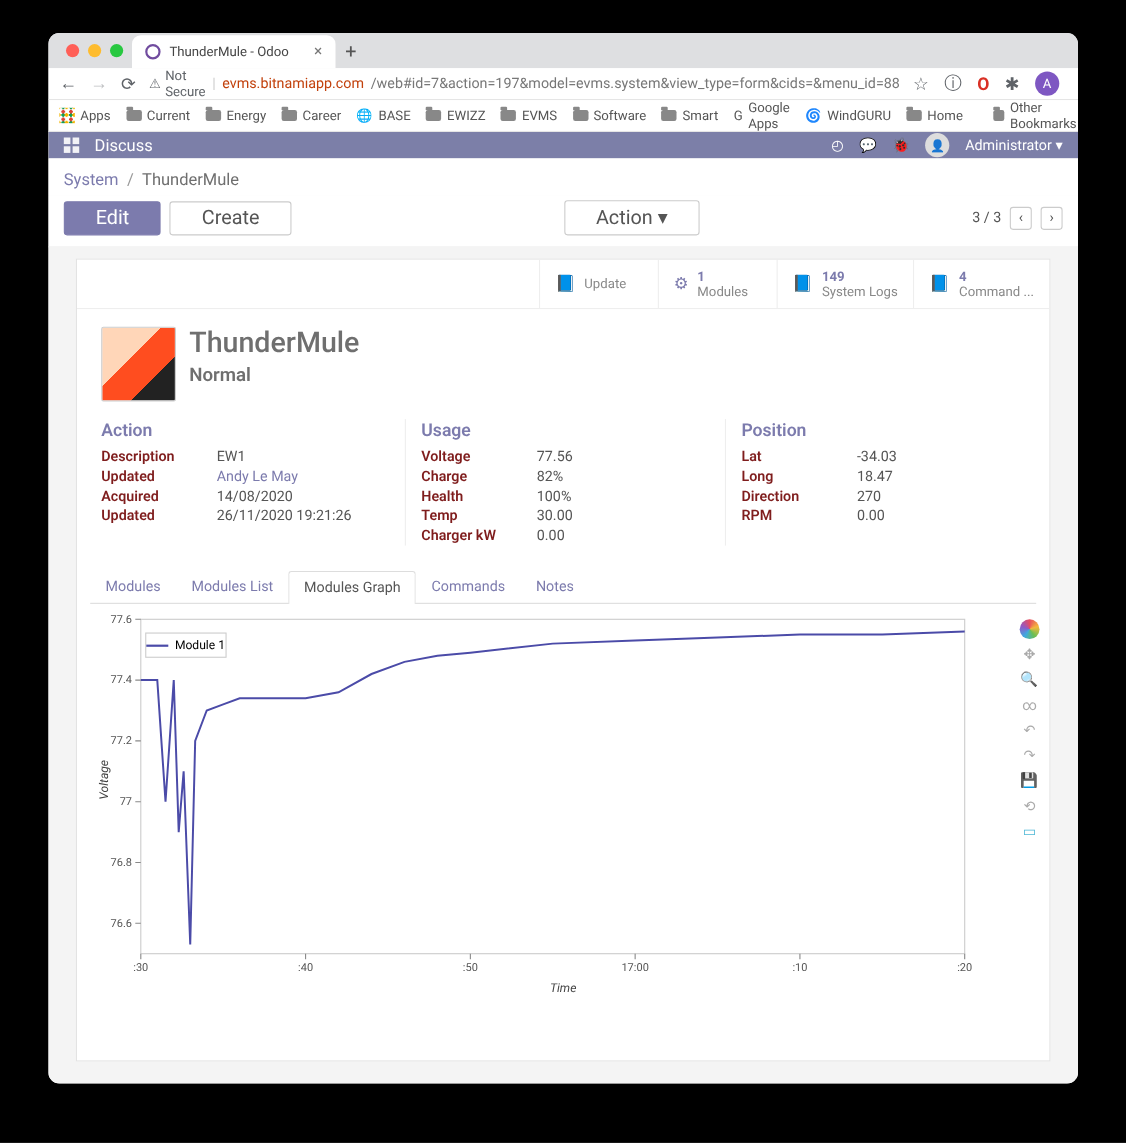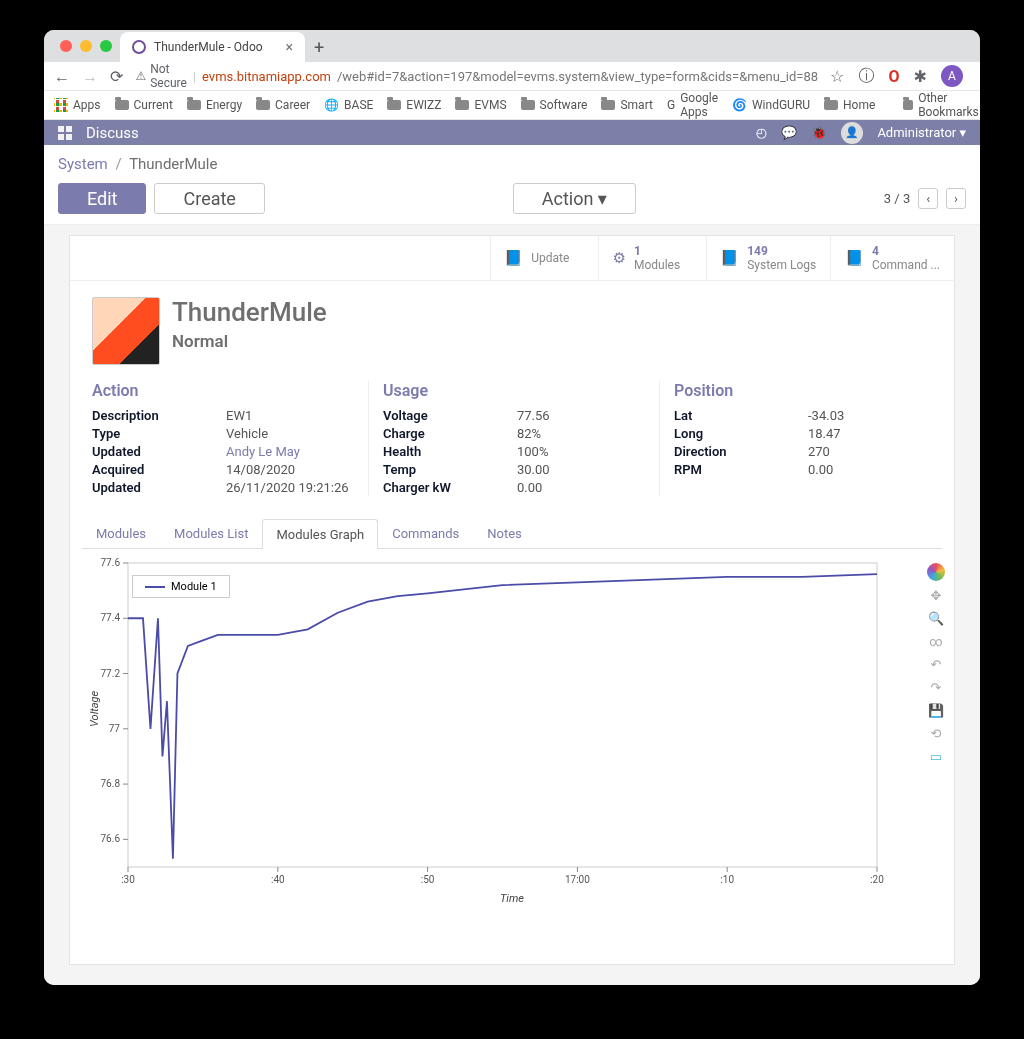--- a/index.html
+++ b/index.html
@@ -50,32 +50,32 @@
 .statbtn .lbl{color:#888;font-size:12px;}
 .statbtn .si{color:#7c7bad;font-size:15px;}
 .record-head{display:flex;gap:12px;padding:16px 22px 6px;}
 .thumb{width:68px;height:68px;background:linear-gradient(135deg,#ffd6b8 0 40%,#ff4d1f 40% 70%,#222 70%);border:1px solid #ccc;border-radius:2px;}
 .rh-title{font-size:26px;color:#6f6f6f;font-weight:500;}
 .rh-status{font-size:17px;color:#6f6f6f;font-weight:600;margin-top:4px;}
 .cols{display:flex;padding:10px 22px 4px;gap:18px;font-size:13px;}
 .col{flex:1}
 .col h3{font-size:16px;color:#7c7bad;font-weight:600;margin-bottom:6px;}
 .kv{display:flex;padding:1.5px 0;}
-.kv .k{width:134px;font-weight:600;color:#0f172a;}
+.kv .k{width:105px;font-weight:600;color:#7f1d1d;}
 .kv .v{color:#555;}
 .kv .v.link{color:#7c7bad;}
 .col.bordered{border-left:1px solid #eee;padding-left:14px;}
 .tabs{display:flex;gap:0;margin:18px 12px 0;border-bottom:1px solid #ddd;font-size:13px;}
 .tabs .t{padding:7px 13px;color:#7c7bad;cursor:pointer;border:1px solid transparent;border-bottom:none;border-radius:3px 3px 0 0;}
 .tabs .t.active{color:#555;border-color:#ddd;background:#fff;position:relative;top:1px;}
 .chart-area{position:relative;margin:8px 12px 12px;height:360px;}
 .chart-svg{position:absolute;left:0;top:0;}
 .ylabel{position:absolute;left:6px;top:170px;transform:rotate(-90deg);transform-origin:left top;font-size:11px;font-style:italic;color:#444;}
 .xlabel{position:absolute;left:50%;bottom:12px;transform:translateX(-50%);font-size:11px;font-style:italic;color:#444;}
-.legend{position:absolute;left:50px;top:18px;border:1px solid #ccc;background:#fff;padding:4px 12px;font-size:11px;display:flex;align-items:center;gap:6px;}
+.legend{position:absolute;left:50px;top:18px;border:1px solid #ccc;background:#fff;padding:4px 0;font-size:11px;display:flex;align-items:center;gap:6px;}
 .legend .line{width:20px;height:2px;background:#4b4ba8;}
 .toolbox{position:absolute;right:-3px;top:6px;display:flex;flex-direction:column;gap:5px;}
 .toolbox .tb{width:18px;height:18px;color:#aaa;font-size:13px;display:flex;align-items:center;justify-content:center;cursor:pointer;}
 .toolbox .tb.bokeh{width:18px;height:18px;border-radius:50%;background:conic-gradient(#e84d60,#f4b93d,#6bbf53,#3fa9e0,#8e5ac8,#e84d60);}
 </style>
 </head>
 <body>
 
 <div class="window">
 
@@ -230,24 +230,20 @@
           <div class="rh-status">Normal</div>
         </div>
       </div>
 
       <div class="cols">
         <div class="col">
           <h3>Action</h3>
           <div class="kv">
               <div class="k">Description</div>
               <div class="v">EW1</div>
-            </div>
-          <div class="kv">
-              <div class="k">Type</div>
-              <div class="v">Vehicle</div>
             </div>
           <div class="kv">
               <div class="k">Updated</div>
               <div class="v link">Andy Le May</div>
             </div>
           <div class="kv">
               <div class="k">Acquired</div>
               <div class="v">14/08/2020</div>
             </div>
           <div class="kv">

